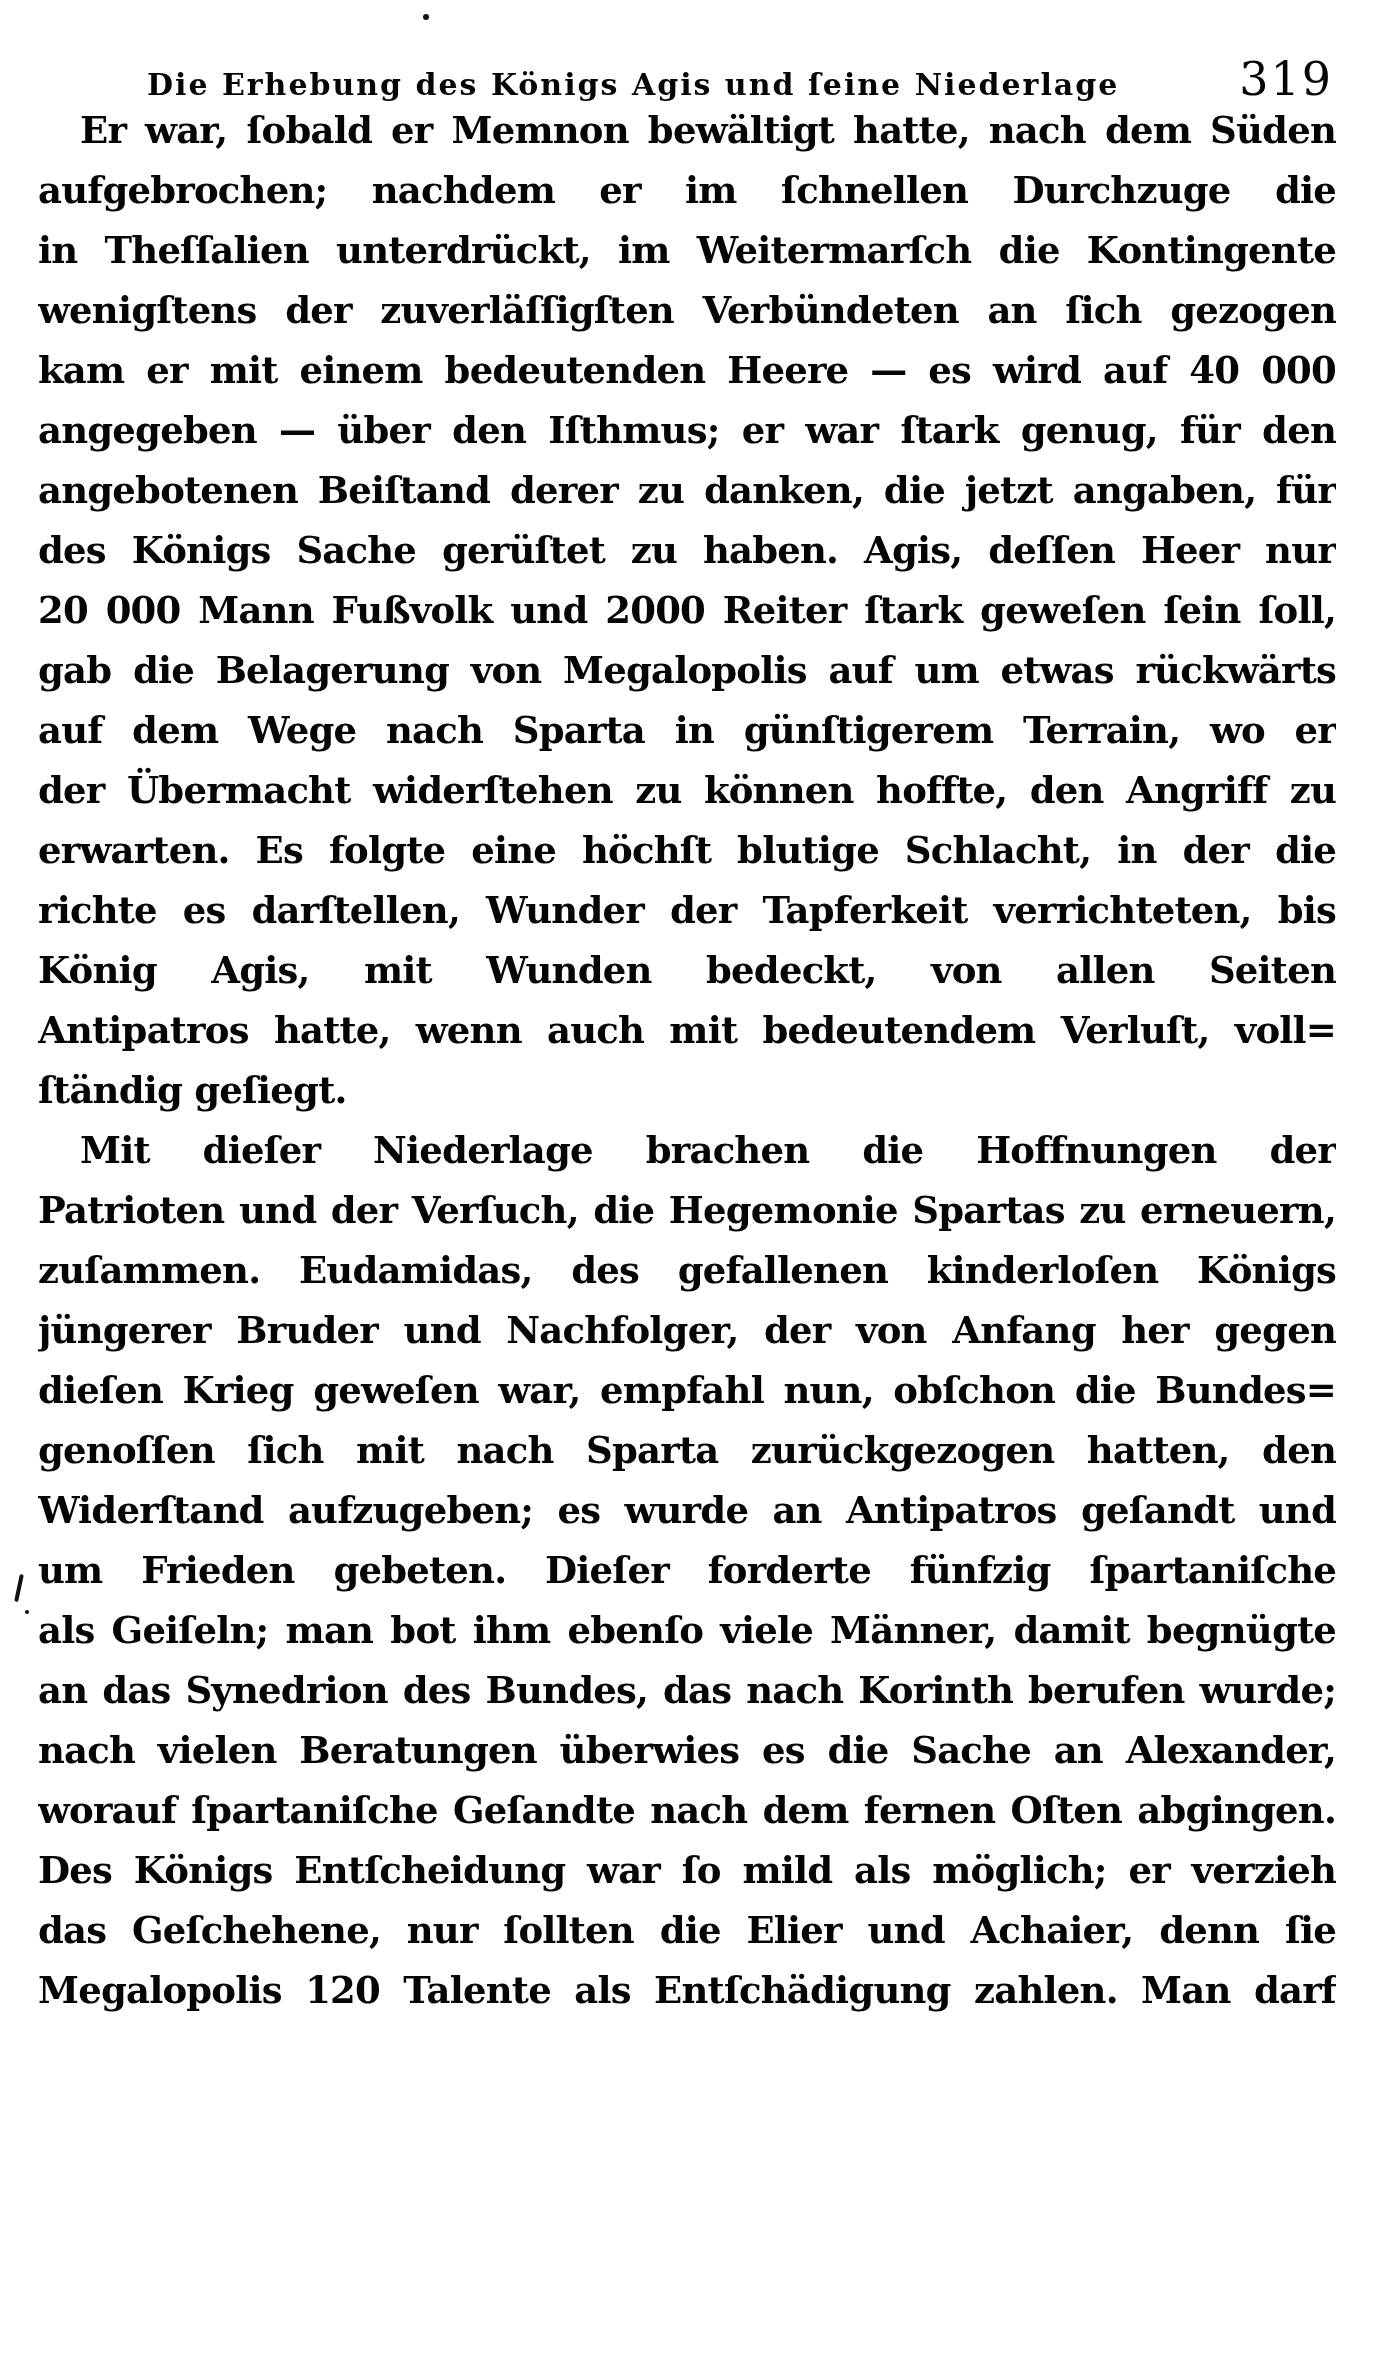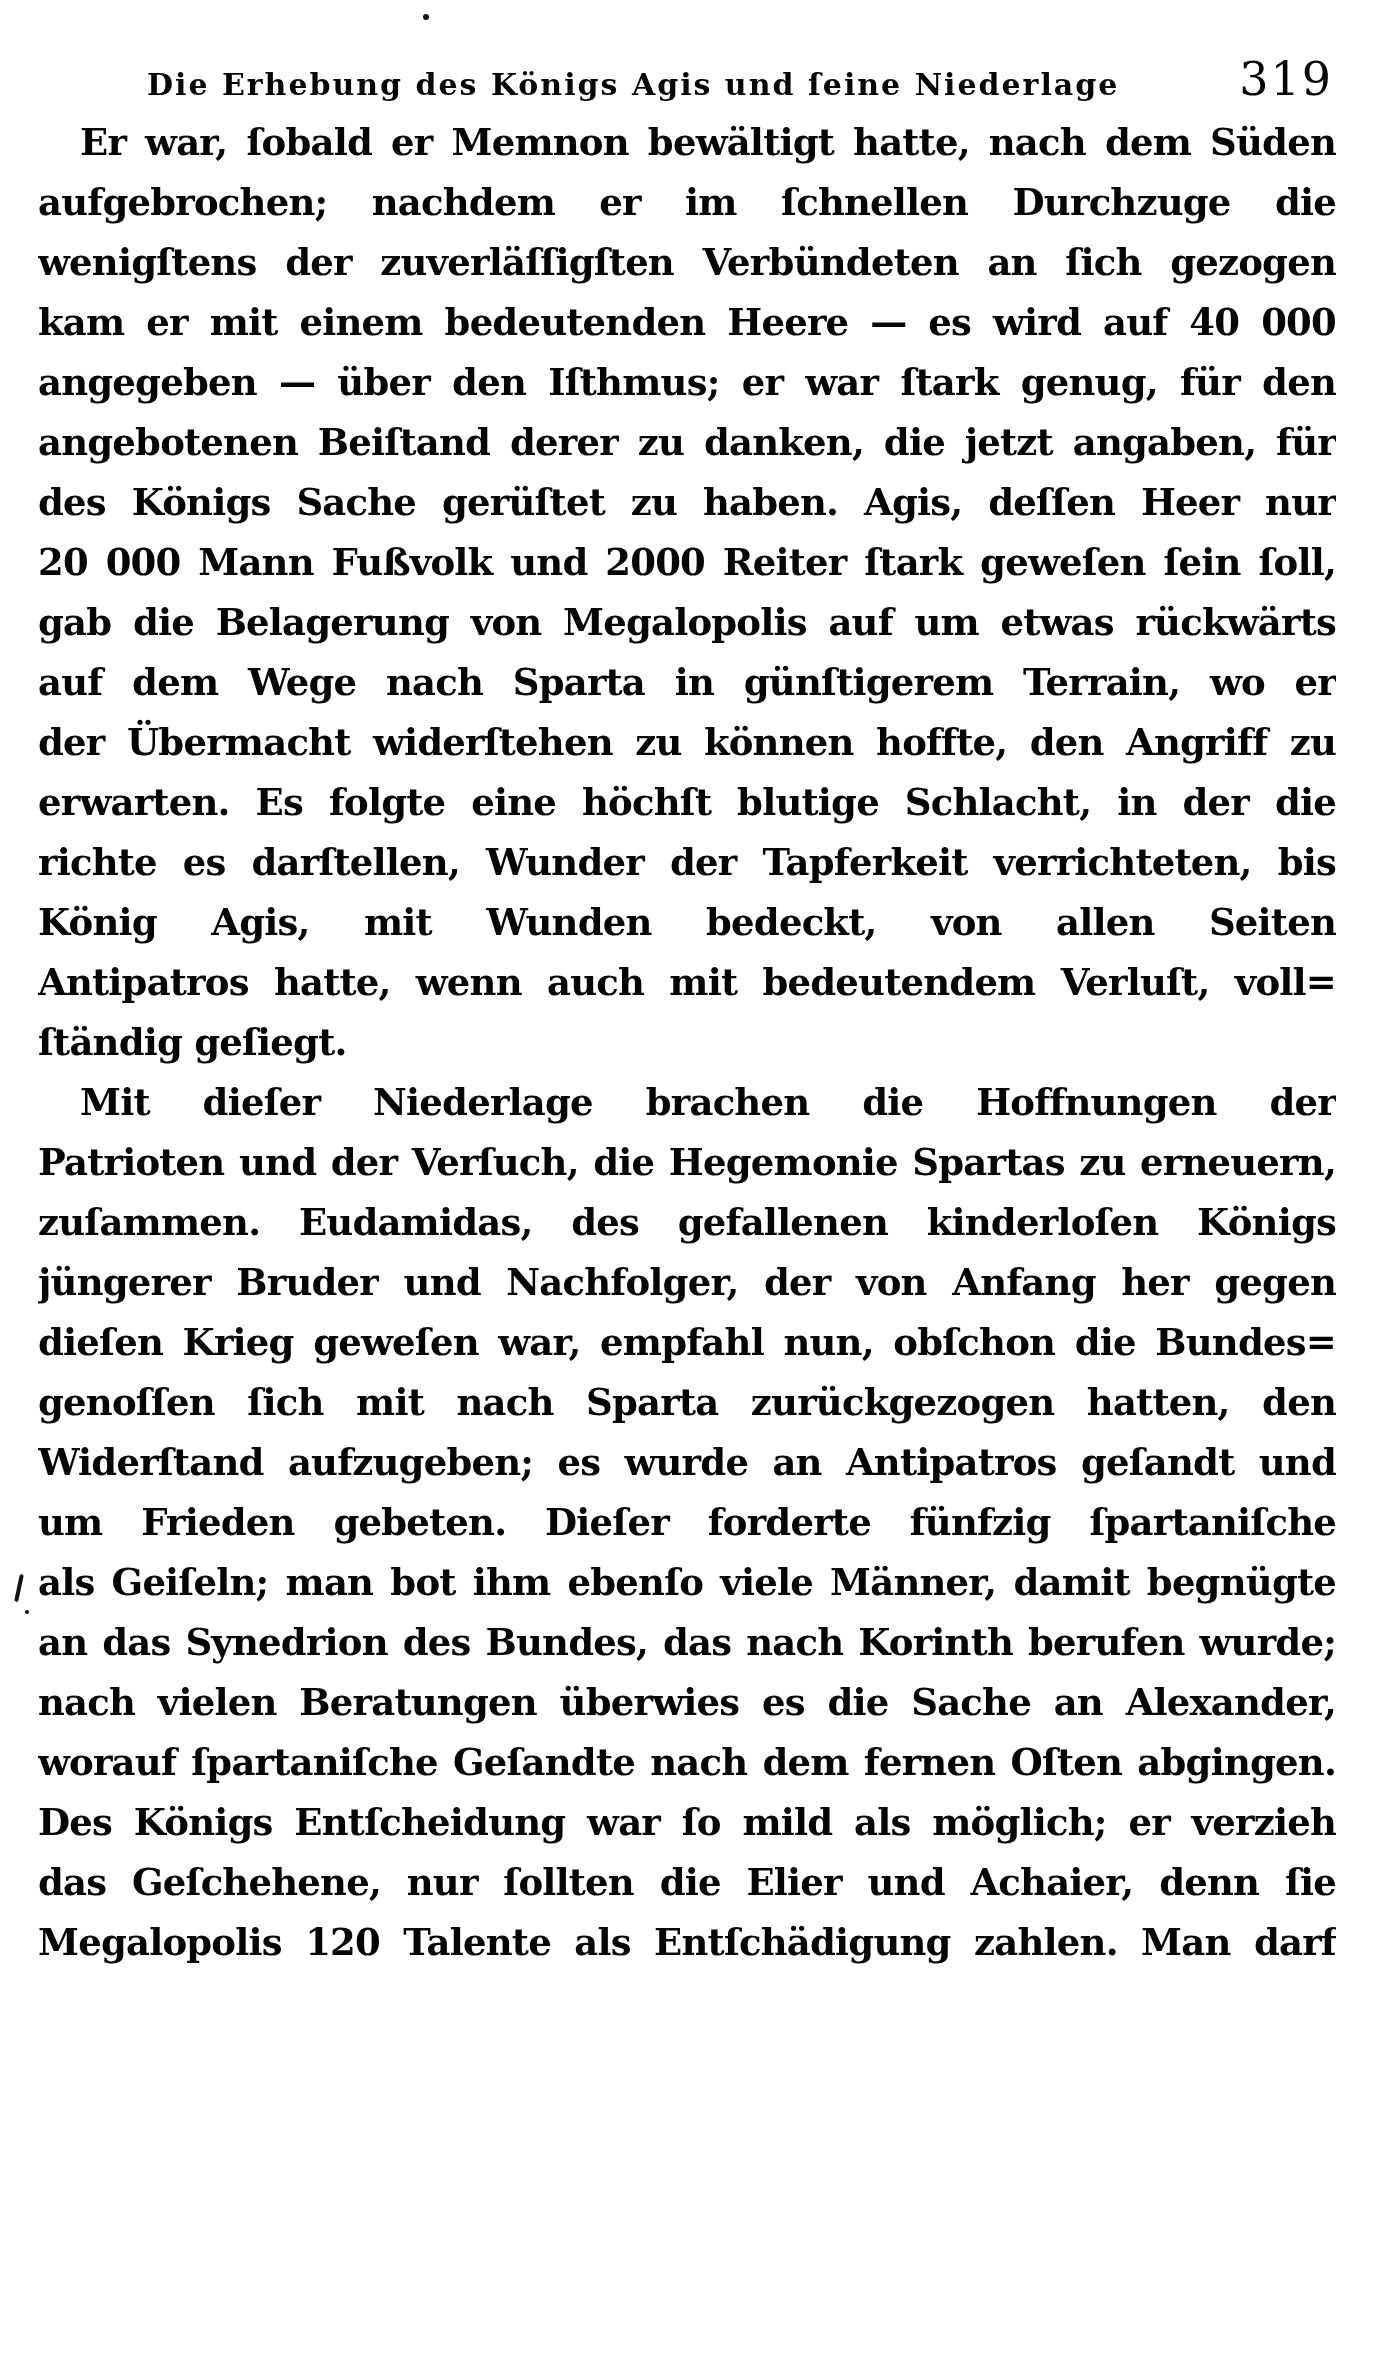--- a/index.html
+++ b/index.html
@@ -32,21 +32,21 @@
     letter-spacing: 2px;
     white-space: nowrap;
   }
   .page-number {
     font-size: 46px;
     font-weight: normal;
     letter-spacing: 2px;
   }
   .body-text {
     position: absolute;
-    top: 112px;
+    top: 100px;
     left: 38px;
     width: 1298px;
   }
   .line {
     font-size: 37px;
     font-weight: bold;
     letter-spacing: -0.8px;
     line-height: 60px;
     height: 60px;
     text-align: justify;
@@ -95,20 +95,21 @@
   <div class="ink-speck-margin"></div>
 
   <div class="running-header">
     <span class="running-title">Die Erhebung des Königs Agis und ſeine Niederlage</span>
     <span class="page-number">319</span>
   </div>
 
   <div class="body-text">
     <div class="line indent">Er war, ſobald er Memnon bewältigt hatte, nach dem Süden</div>
     <div class="line">aufgebrochen; nachdem er im ſchnellen Durchzuge die Bewegung</div>
+    <div class="line">in Theſſalien unterdrückt, im Weitermarſch die Kontingente</div>
     <div class="line">wenigſtens der zuverläſſigſten Verbündeten an ſich gezogen hatte,</div>
     <div class="line">kam er mit einem bedeutenden Heere — es wird auf 40 000 Mann</div>
     <div class="line">angegeben — über den Iſthmus; er war ſtark genug, für den</div>
     <div class="line">angebotenen Beiſtand derer zu danken, die jetzt angaben, für</div>
     <div class="line">des Königs Sache gerüſtet zu haben. Agis, deſſen Heer nur</div>
     <div class="line">20 000 Mann Fußvolk und 2000 Reiter ſtark geweſen ſein ſoll,</div>
     <div class="line">gab die Belagerung von Megalopolis auf um etwas rückwärts</div>
     <div class="line">auf dem Wege nach Sparta in günſtigerem Terrain, wo er</div>
     <div class="line">der Übermacht widerſtehen zu können hoffte, den Angriff zu</div>
     <div class="line">erwarten. Es folgte eine höchſt blutige Schlacht, in der die</div>

